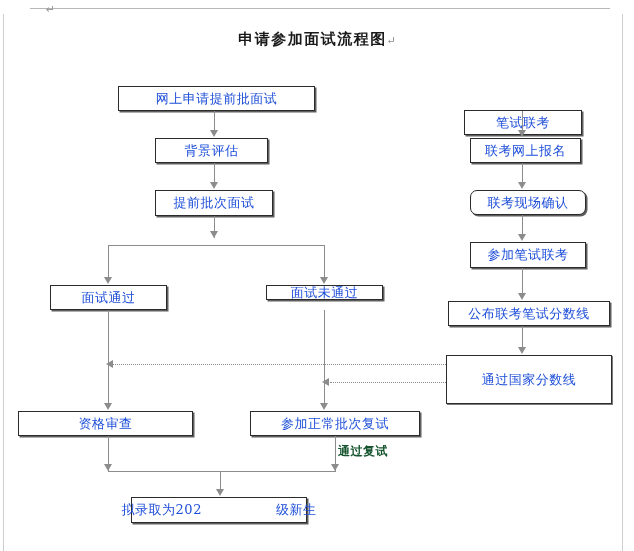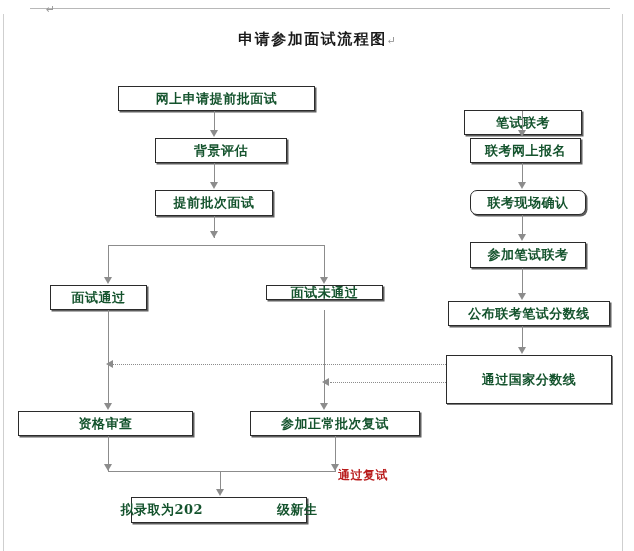--- a/index.html
+++ b/index.html
@@ -72,24 +72,24 @@
   
   .node {
     position: absolute;
     box-sizing: border-box;
     border: 1.5px solid #2b2b2b;
     background: #ffffff;
     display: flex;
     align-items: center;
     justify-content: center;
     font-family: "DejaVu Serif", "Liberation Serif", serif;
-    font-weight: bold;
+    font-weight: normal;
     font-size: 13px;
     letter-spacing: 0.5px;
-    color: #14532d;
+    color: #1d4ed8;
     box-shadow: 1.5px 1.5px 0 0 #5e5e5e;
     white-space: nowrap;
   }
   .node.thin {
     border-width: 1px;
     box-shadow: 1px 1px 0 0 #7a7a7a;
   }
 
   
   .vline {
@@ -121,24 +121,23 @@
   .dotline {
     position: absolute;
     height: 0;
     border-top: 1.5px dotted #8c8c8c;
   }
   .edge-label {
     position: absolute;
     font-family: "DejaVu Serif", "Liberation Serif", serif;
     font-size: 12px;
     font-weight: bold;
-    color: #b91c1c;
+    color: #14532d;
     letter-spacing: 0.5px;
     white-space: nowrap;
-    margin-top: 24px;
   }
   .caret {
     display: inline-block;
     width: 1px;
     height: 14px;
     background: #111111;
     vertical-align: -2px;
     margin: 0 1px;
   }
 </style>
@@ -150,25 +149,25 @@
   <div class="top-rule"></div>
   <div class="page-border-left"></div>
   <div class="page-border-right"></div>
 
   <div class="pilcrow">↵</div>
 
   <div class="title"><span>申请参加面试流程图</span><span class="para-mark">↵</span></div>
 
   <div class="node" style="left:118px; top:86px; width:197px; height:25px;">网上申请提前批面试</div>
 
-  <div class="node" style="left:155px; top:138px; width:132px; height:25px;">背景评估</div>
+  <div class="node" style="left:155px; top:138px; width:113px; height:25px;">背景评估</div>
 
   <div class="node" style="left:155px; top:190px; width:118px; height:26px;">提前批次面试</div>
 
-  <div class="node" style="left:50px; top:285px; width:97px; height:25px;">面试通过</div>
+  <div class="node" style="left:50px; top:285px; width:117px; height:25px;">面试通过</div>
 
   <div class="node" style="left:266px; top:285px; width:117px; height:15px;">面试未通过</div>
 
   <div class="node" style="left:18px; top:411px; width:175px; height:25px;">资格审查</div>
 
   <div class="node" style="left:250px; top:411px; width:170px; height:25px;">参加正常批次复试</div>
 
   <div class="node" style="left:131px; top:497px; width:176px; height:26px;gap:36px;">
       <span>拟录取为202</span>
       <span class="caret"></span>

